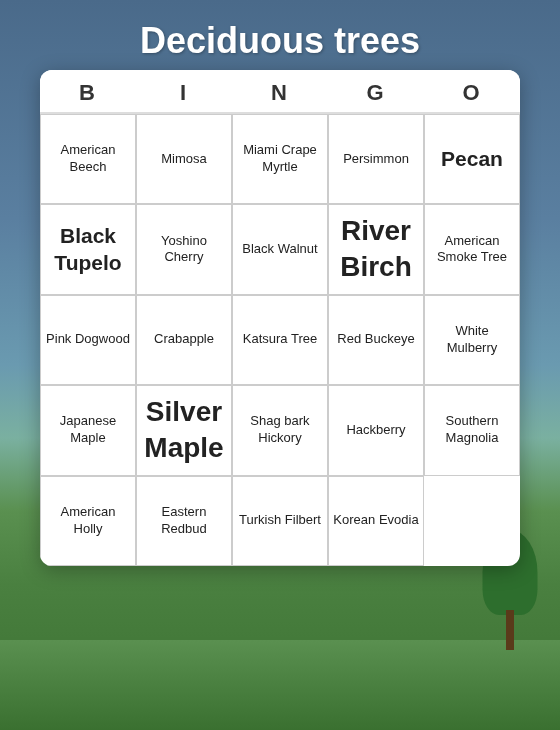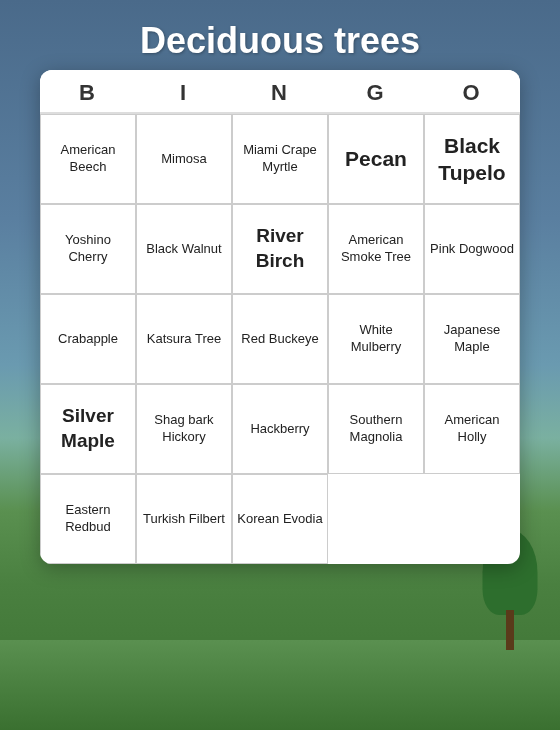--- a/index.html
+++ b/index.html
@@ -109,21 +109,21 @@
       justify-content: center;
       text-align: center;
       padding: 8px 4px;
       min-height: 90px;
       font-size: 13px;
       color: #222;
       line-height: 1.3;
     }
 
     .bingo-cell.xl-text {
-      font-size: 19px;
+      font-size: 28px;
       font-weight: bold;
     }
 
     .bingo-cell.medium-text {
       font-size: 21px;
       font-weight: bold;
     }
   </style>
 </head>
 <body>
@@ -142,20 +142,21 @@
     <div class="bingo-header-cell">B</div>
         <div class="bingo-header-cell">I</div>
         <div class="bingo-header-cell">N</div>
         <div class="bingo-header-cell">G</div>
         <div class="bingo-header-cell">O</div>
       </div>
     <div class="bingo-grid">
     <div class="bingo-cell">American Beech</div>
         <div class="bingo-cell">Mimosa</div>
         <div class="bingo-cell">Miami Crape Myrtle</div>
+        <div class="bingo-cell">Persimmon</div>
         <div class="bingo-cell medium-text">Pecan</div>
         <div class="bingo-cell medium-text">Black Tupelo</div>
         <div class="bingo-cell">Yoshino Cherry</div>
         <div class="bingo-cell">Black Walnut</div>
         <div class="bingo-cell xl-text">River Birch</div>
         <div class="bingo-cell">American Smoke Tree</div>
         <div class="bingo-cell">Pink Dogwood</div>
         <div class="bingo-cell">Crabapple</div>
         <div class="bingo-cell">Katsura Tree</div>
         <div class="bingo-cell">Red Buckeye</div>

